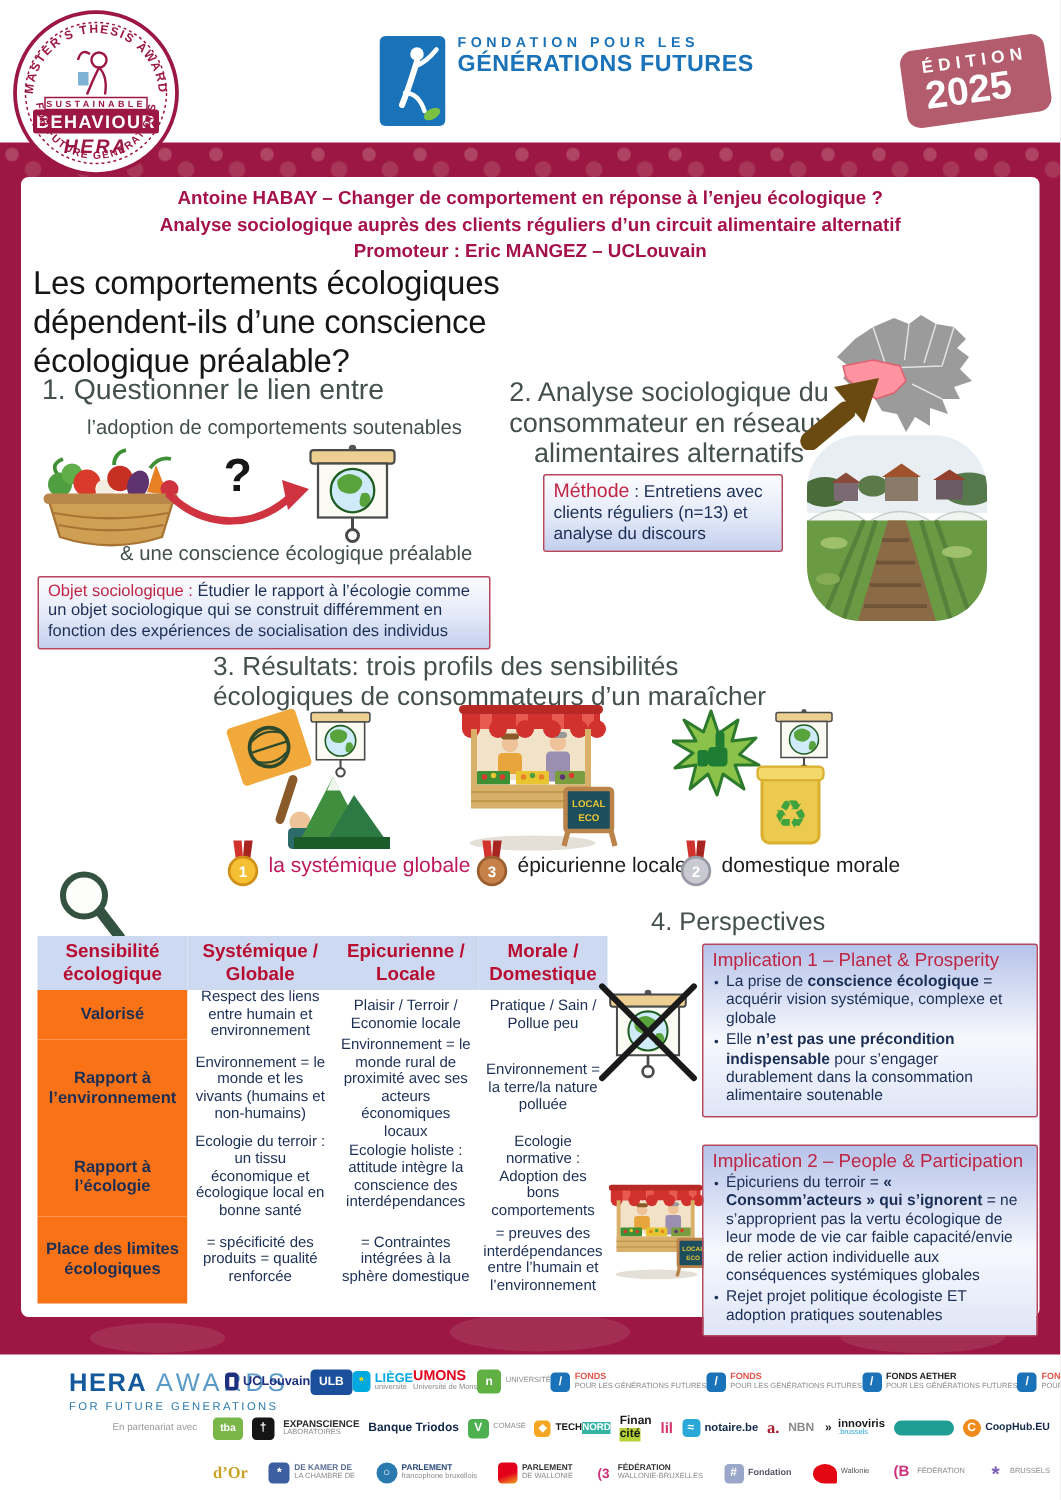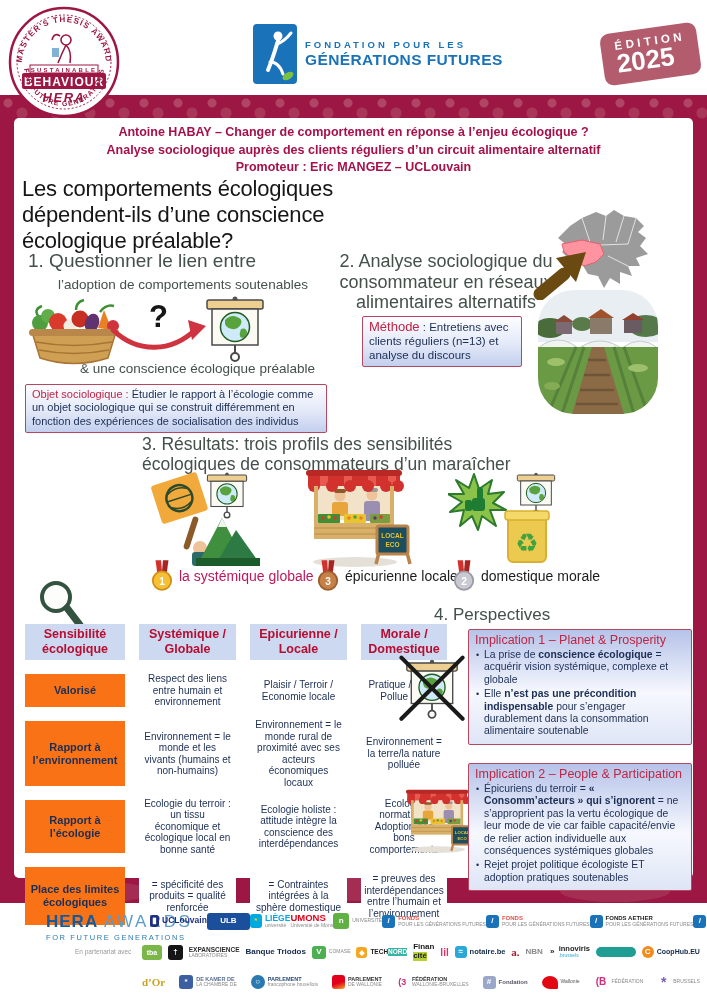--- a/index.html
+++ b/index.html
@@ -9,21 +9,21 @@
   svg text{font-family:"Liberation Sans",sans-serif}
   
   .maroon{position:absolute;left:0;top:95px;width:707px;height:808px;background:#9c1743}
   .band-pattern{position:absolute;left:0;top:95px;width:707px;height:25px;opacity:.55;
     background:radial-gradient(circle at 8px 8px, #c06a80 4px, transparent 5px),
                radial-gradient(circle at 22px 18px, #b2516b 5px, transparent 6px);
     background-size:34px 24px}
   .blob{position:absolute;background:#b2516b;opacity:.4;border-radius:50%}
   .panel{position:absolute;left:14px;top:118px;width:679px;height:760px;background:#fff;border-radius:5px}
   
-  .fgf{display:flex;align-items:center;gap:8px}
+  .fgf{display:flex;gap:8px}
   .fgf-l1{font-size:9.5px;font-weight:bold;letter-spacing:3px;color:#1a72b8}
   .fgf-l2{font-size:15.5px;font-weight:bold;letter-spacing:.4px;color:#1a72b8}
   .edition{background:#b25c6d;border-radius:9px;color:#fff;transform:rotate(-8deg);
     padding:7px 12px 9px 14px;text-align:left}
   .ed1{font-size:11.5px;font-weight:bold;letter-spacing:3.5px}
   .ed2{font-size:26px;font-weight:bold;line-height:24px}
   
   .ptitle{left:30px;top:124px;width:647px;text-align:center;color:#a5114a;font-weight:bold;
     font-size:12.5px;line-height:17.5px}
   .question{left:22px;top:176px;width:380px;font-size:22px;line-height:26px;color:#161616;letter-spacing:-.2px}
@@ -32,21 +32,21 @@
   .ibox{position:absolute;border:1.6px solid #b5485e;border-radius:2px;color:#1b2e54;padding:3px 6px 4px 6px}
   .box-b{background:linear-gradient(180deg,#fdfdff 0%,#e3e9f8 55%,#c3cfee 100%)}
   .box-t{background:linear-gradient(180deg,#b6c3e9 0%,#f6f8fe 55%,#dfe5f6 100%)}
   .red-lead{color:#c02544}
   .ibox-title{font-size:12.5px;color:#c02544;margin-bottom:2px}
   .ibullet{font-size:10.4px;line-height:12.4px;padding-left:9px;position:relative;margin-bottom:2px}
   .ibullet::before{content:"•";position:absolute;left:1px;top:0;font-size:9px;color:#1b2e54}
   
   .rtable{position:absolute;left:25px;top:624px;display:grid;
     grid-template-columns:100px 97px 97px 86px;
-    grid-template-rows:36px 33px 65px 53px 58px;gap:14px}
+    grid-template-rows:36px 33px 65px 53px 58px;gap:0}
   .th,.tl,.td{display:flex;flex-direction:column;align-items:center;justify-content:center;text-align:center}
   .th{background:#ccd9f0;color:#b80d31;font-weight:bold;font-size:12.5px;line-height:15px}
   .tl{background:#f97316;color:#1b2e54;font-weight:bold;font-size:11px;line-height:13px;padding:0 4px}
   .td{color:#1b2e54;font-size:10px;line-height:11.5px;padding:1px 3px;background:#fff}
   
   .foot-hera{font-size:17px;letter-spacing:1px}
   .fh1{font-weight:bold;color:#15599d}
   .fh2{color:#5b9bc8;letter-spacing:2.5px}
   .fh3{font-size:7.5px;color:#2a7ab0;letter-spacing:1.6px;margin-top:1px}
   .partn{font-size:6.5px;color:#999}
@@ -412,21 +412,21 @@
   <div class="logo-row" id="logo-row-0" style="left:150px;top:906px;width:548px;height:30px">
       <span class="chip">
         <span class="chip-ic" style="background: rgb(29, 47, 126); color: rgb(255, 255, 255); width: 9px; height: 12px; border-radius: 3px; font-size: 8px;">▮</span>
         <span class="chip-tx">
           <span class="chip-label" style="font-size: 8.5px;">
             <span style="color: rgb(29, 47, 126);">UCLouvain</span>
           </span>
         </span>
       </span>
       <span class="chip">
-        <span class="chip-ic" style="background: rgb(27, 78, 155); color: rgb(255, 255, 255); width: 43px; height: 17px; border-radius: 3px; font-size: 8px;">ULB</span>
+        <span class="chip-ic" style="background: rgb(27, 78, 155); color: rgb(255, 255, 255); width: 28px; height: 17px; border-radius: 3px; font-size: 8px;">ULB</span>
       </span>
       <span class="chip">
         <span class="chip-ic" style="background: rgb(0, 169, 224); color: rgb(255, 215, 0); width: 12px; height: 14px; border-radius: 3px; font-size: 8px;">*</span>
         <span class="chip-tx">
           <span class="chip-label" style="font-size: 8.5px;">
             <span style="color: rgb(0, 169, 224);">LIÈGE</span>
           </span>
           <span class="chip-sub">université</span>
         </span>
       </span>

